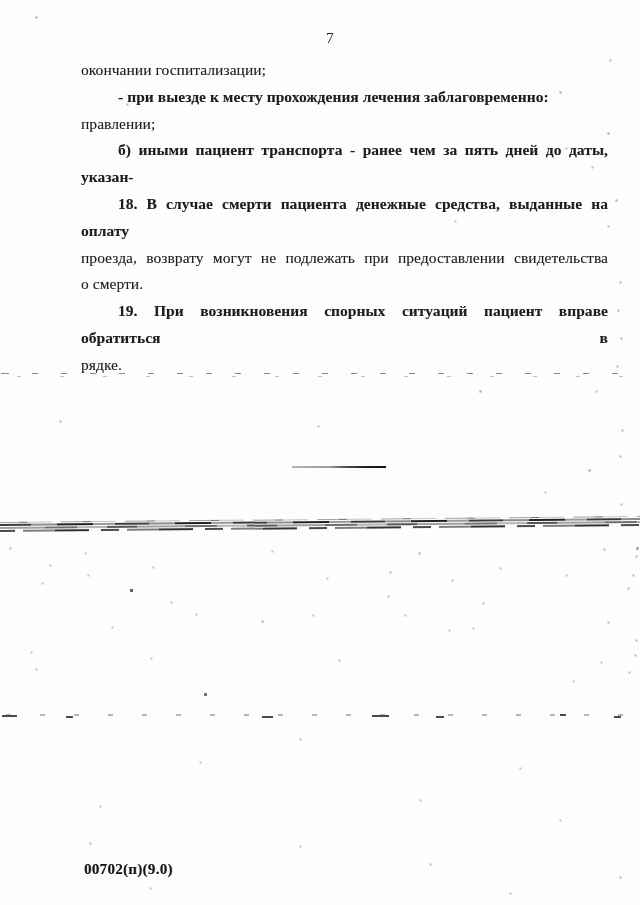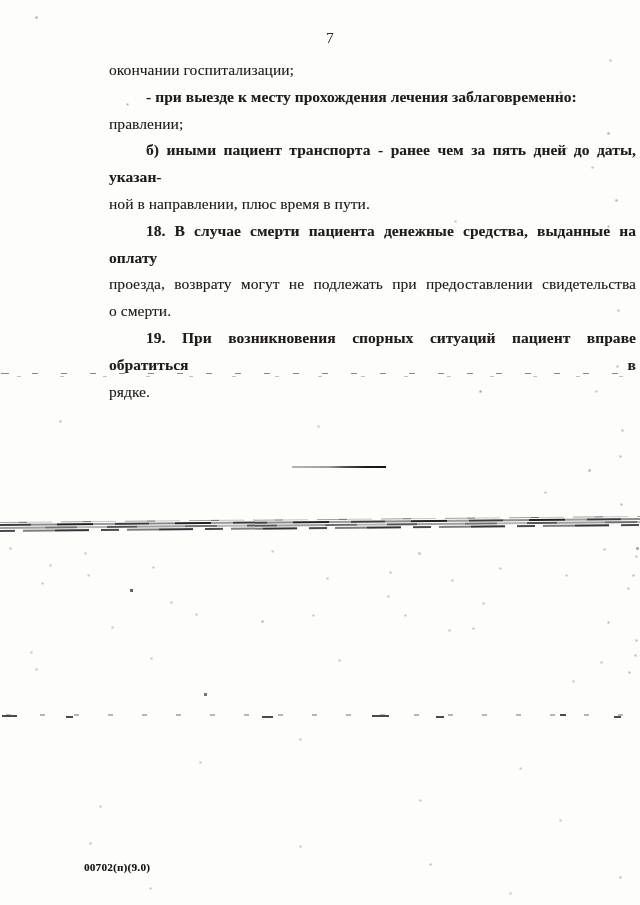--- a/index.html
+++ b/index.html
@@ -14,28 +14,27 @@
   }
   .page-number {
     position:absolute; left:326px; top:29px;
     font-size:15.5px; color:#2a2a2a;
   }
   .body-text {
     position:absolute; left:81px; top:57px; width:527px;
     font-size:15.4px; line-height:26.8px;
     letter-spacing:0.1px;
     text-shadow:0.3px 0.3px 0.4px rgba(35,32,30,0.35);
-    margin-left:28px;
   }
   .text-line { text-align:left; }
   .text-line.indent { text-indent:37px;font-weight:bold; }
   .text-line.justify { text-align:justify; text-align-last:justify; }
   .footer-code {
     position:absolute; left:84px; top:861px;
-    font-size:11px; font-weight:700; letter-spacing:0.3px;
+    font-size:15px; font-weight:700; letter-spacing:0.3px;
     color:#191715;
     text-shadow:0.4px 0.4px 0.4px rgba(25,23,21,0.4);
   }
   
   .artifact { position:absolute; pointer-events:none; }
   .dotline-top { left:0; top:373px; width:640px; height:5px; }
   .dotline-top .row-a { height:1px;
     background:repeating-linear-gradient(90deg, rgba(100,100,100,.75) 0 6px, transparent 6px 29px);
     background-position:3px 0; }
   .dotline-top .row-b { height:1px; margin-top:2px;
@@ -117,21 +116,20 @@
 
       <div class="text-line">окончании госпитализации;</div>
 
       <div class="text-line indent">- при выезде к месту прохождения лечения заблаговременно:</div>
 
 
       <div class="text-line">правлении;</div>
 
       <div class="text-line indent justify">б) иными пациент транспорта - ранее чем за пять дней до даты, указан-</div>
 
-      <div class="text-line">ной в направлении, плюс время в пути.</div>
 
       <div class="text-line indent justify">18. В случае смерти пациента денежные средства, выданные на оплату</div>
 
       <div class="text-line justify">проезда, возврату могут не подлежать при предоставлении свидетельства</div>
 
       <div class="text-line">о смерти.</div>
 
       <div class="text-line indent justify">19. При возникновения спорных ситуаций пациент вправе обратиться в</div>
 
 

